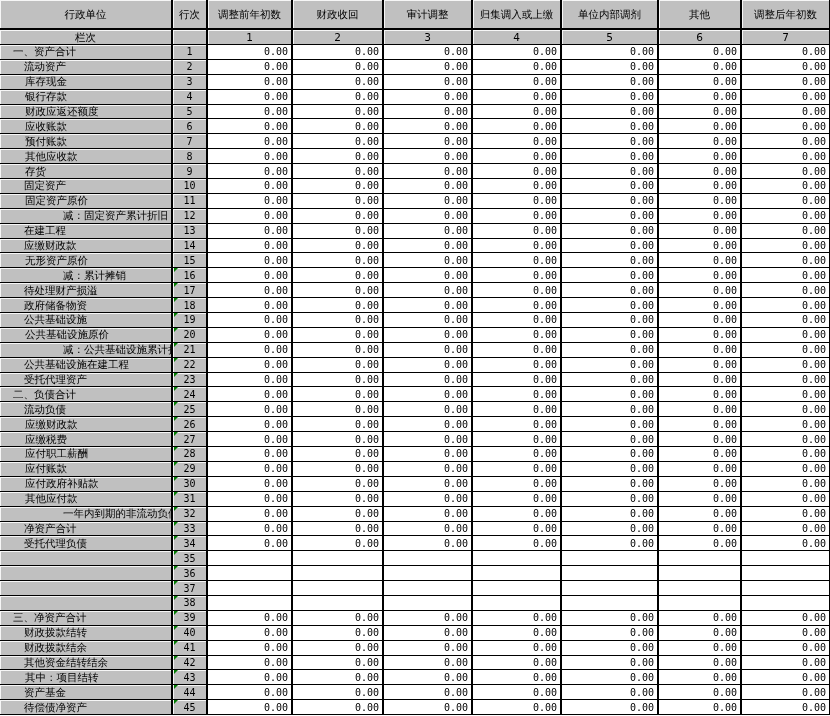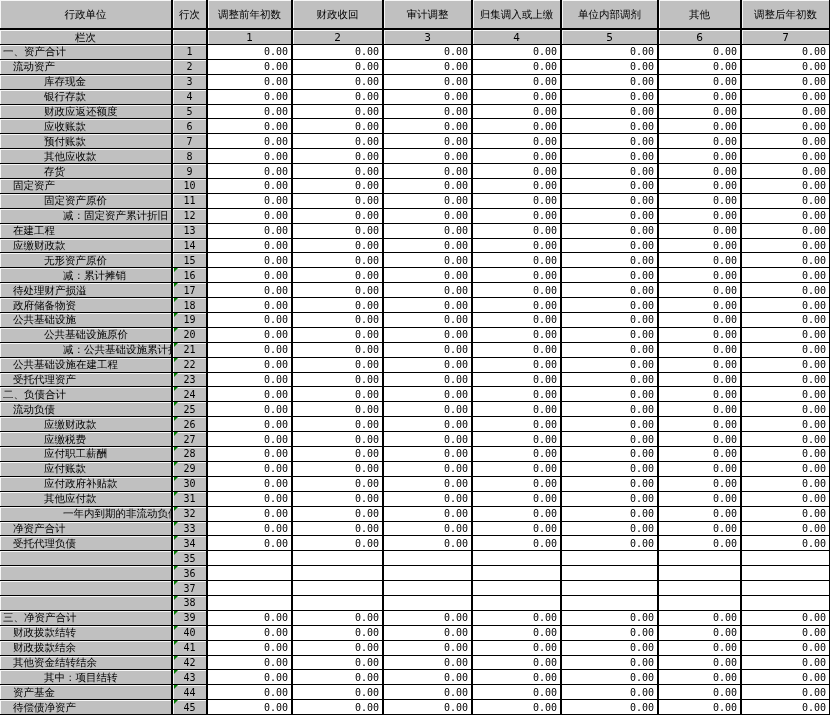--- a/index.html
+++ b/index.html
@@ -34,23 +34,23 @@
   thead tr:first-child > th { height: 28px; border-bottom-width: 2px; }
   thead tr.subhead > th { height: 14px; }
   tbody td { height: 13.9px; }
 
   .gray {
     background: #C0C0C0;
     box-shadow: inset 1px 1px 0 rgba(255,255,255,0.85);
   }
   th { text-align: center; }
   td.label { text-align: left; }
-  .ind0 { padding-left: 3px; }
-  .ind1 { padding-left: 13px; }
-  .ind2 { padding-left: 44px; margin-top: 17px; }
+  .ind0 { padding-left: 13px; }
+  .ind1 { padding-left: 24px; }
+  .ind2 { padding-left: 25px; margin-top: 17px; }
   .ind3 { padding-left: 63px; }
   td.line {
     text-align: center;
     position: relative;
     font-family: "DejaVu Sans Mono", monospace;
     font-size: 10px;
   }
   td.num {
     text-align: right;
     padding-right: 3px;

